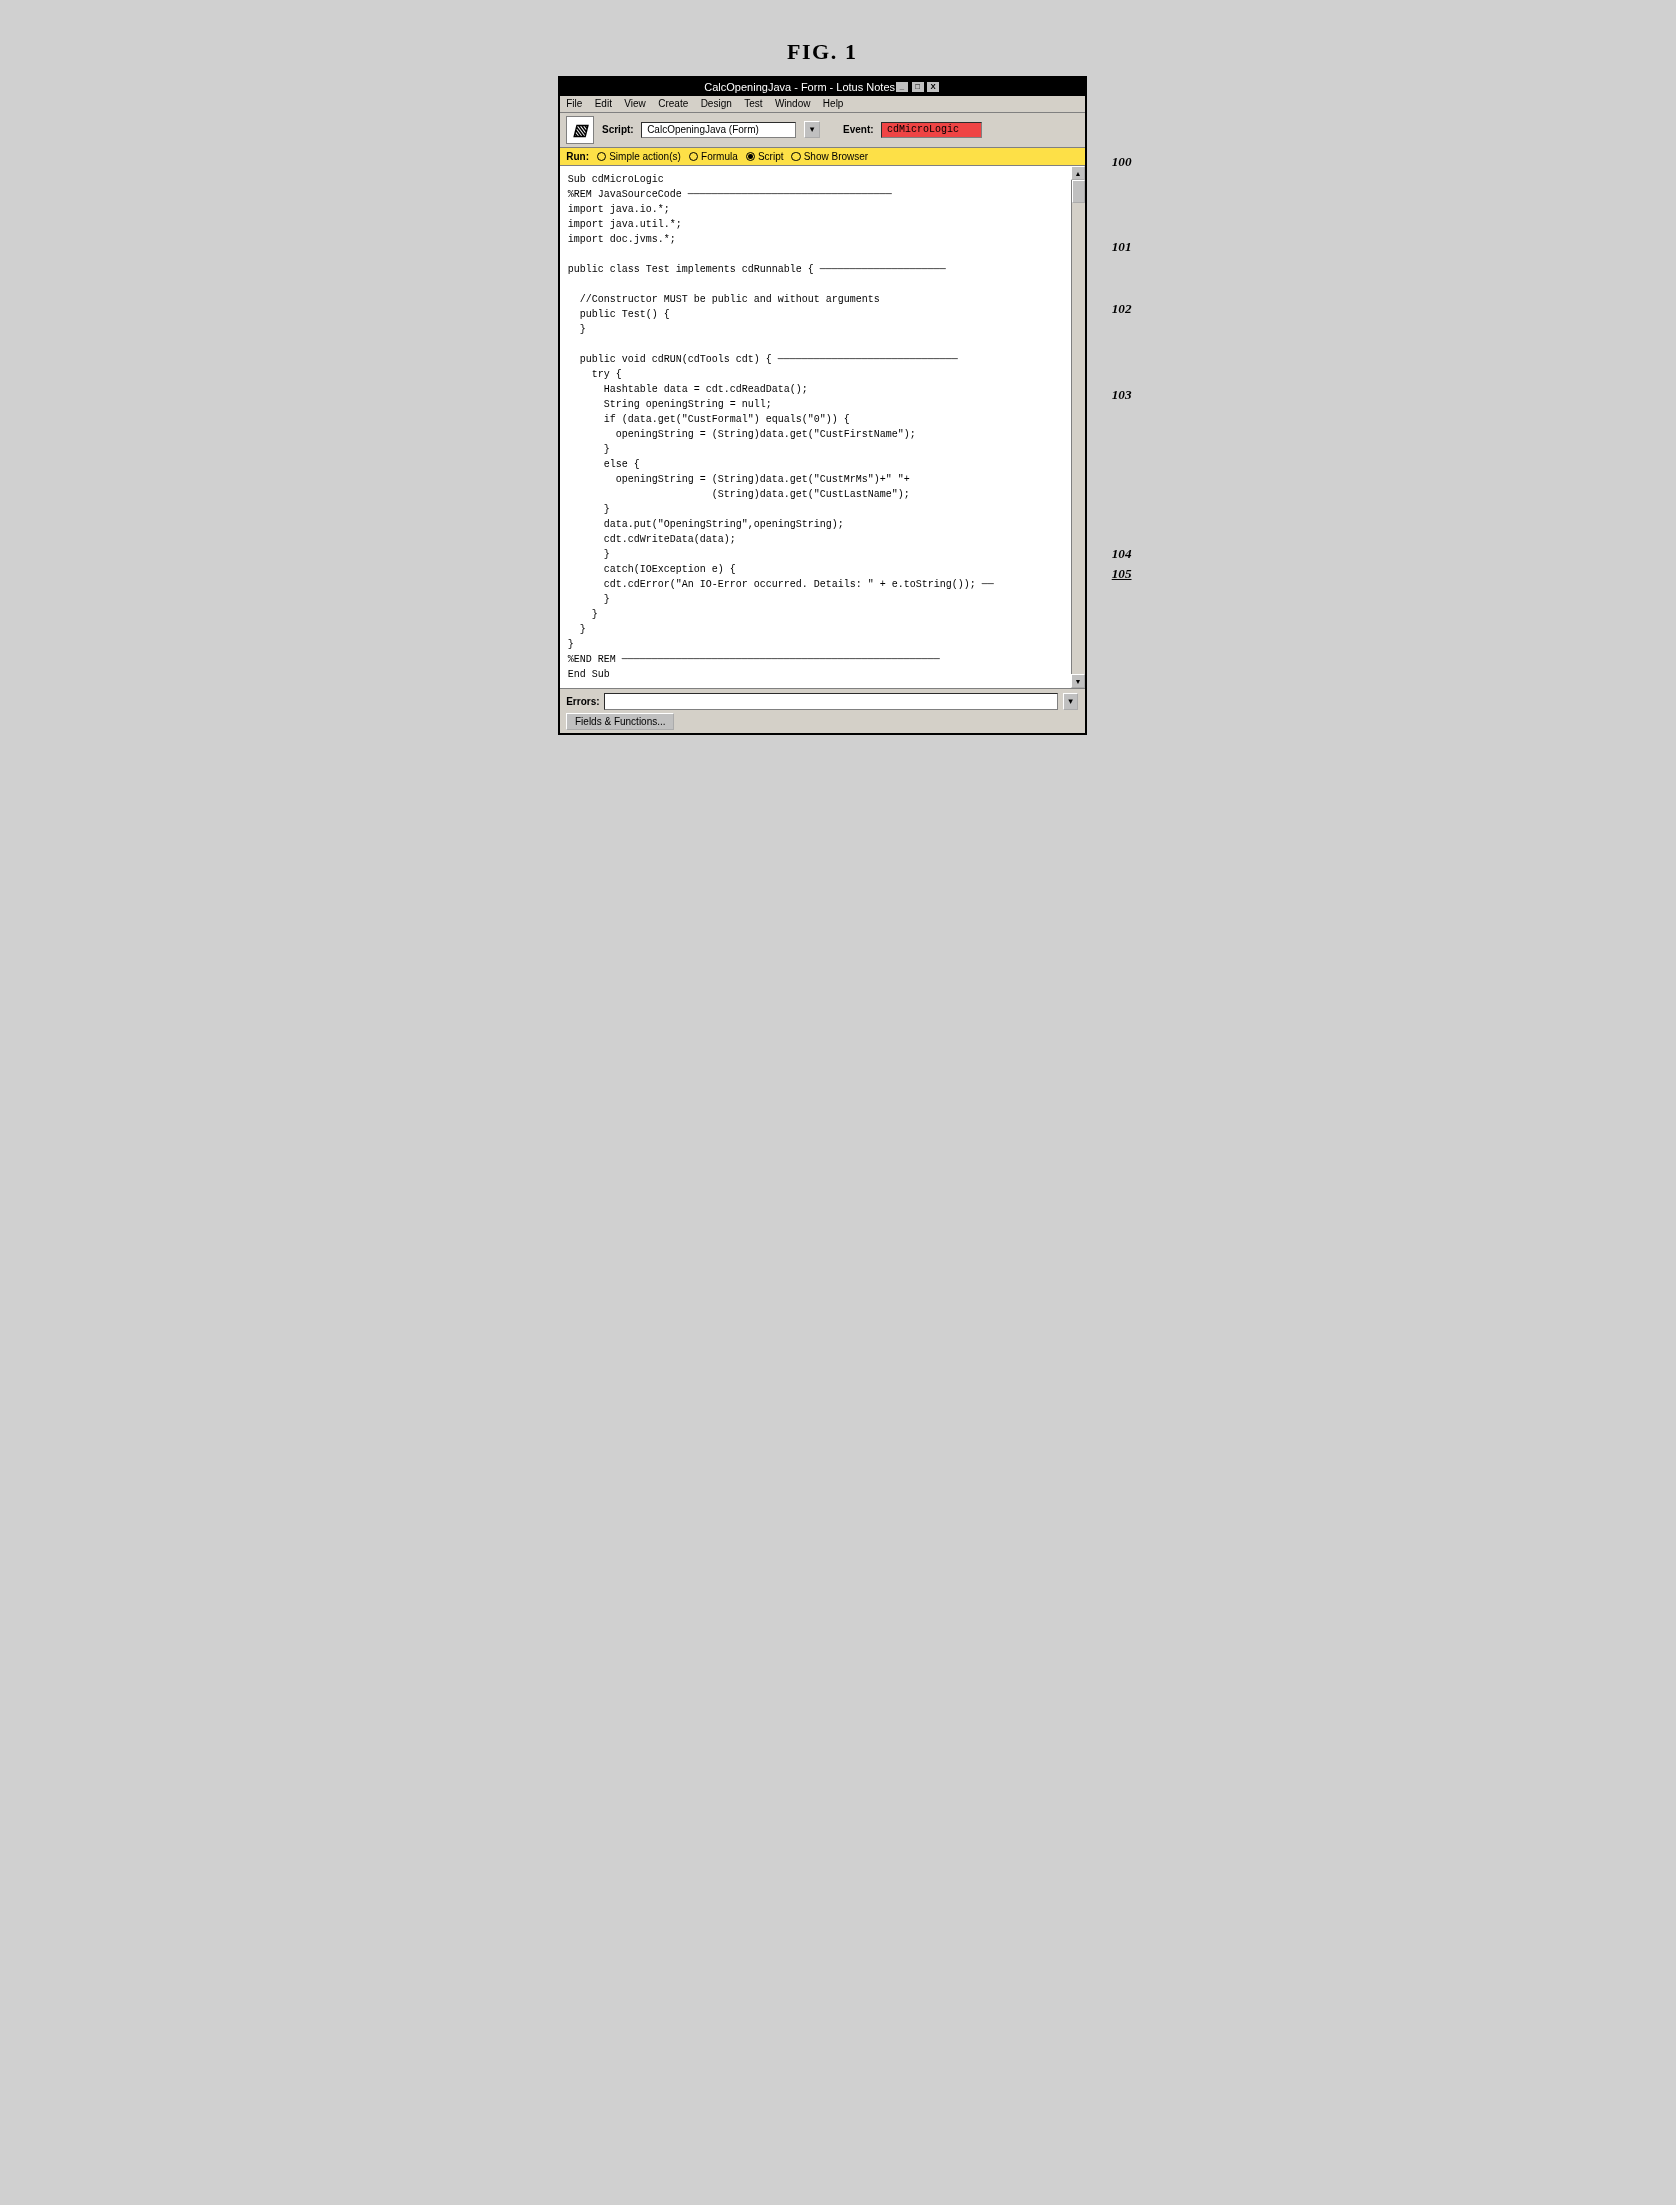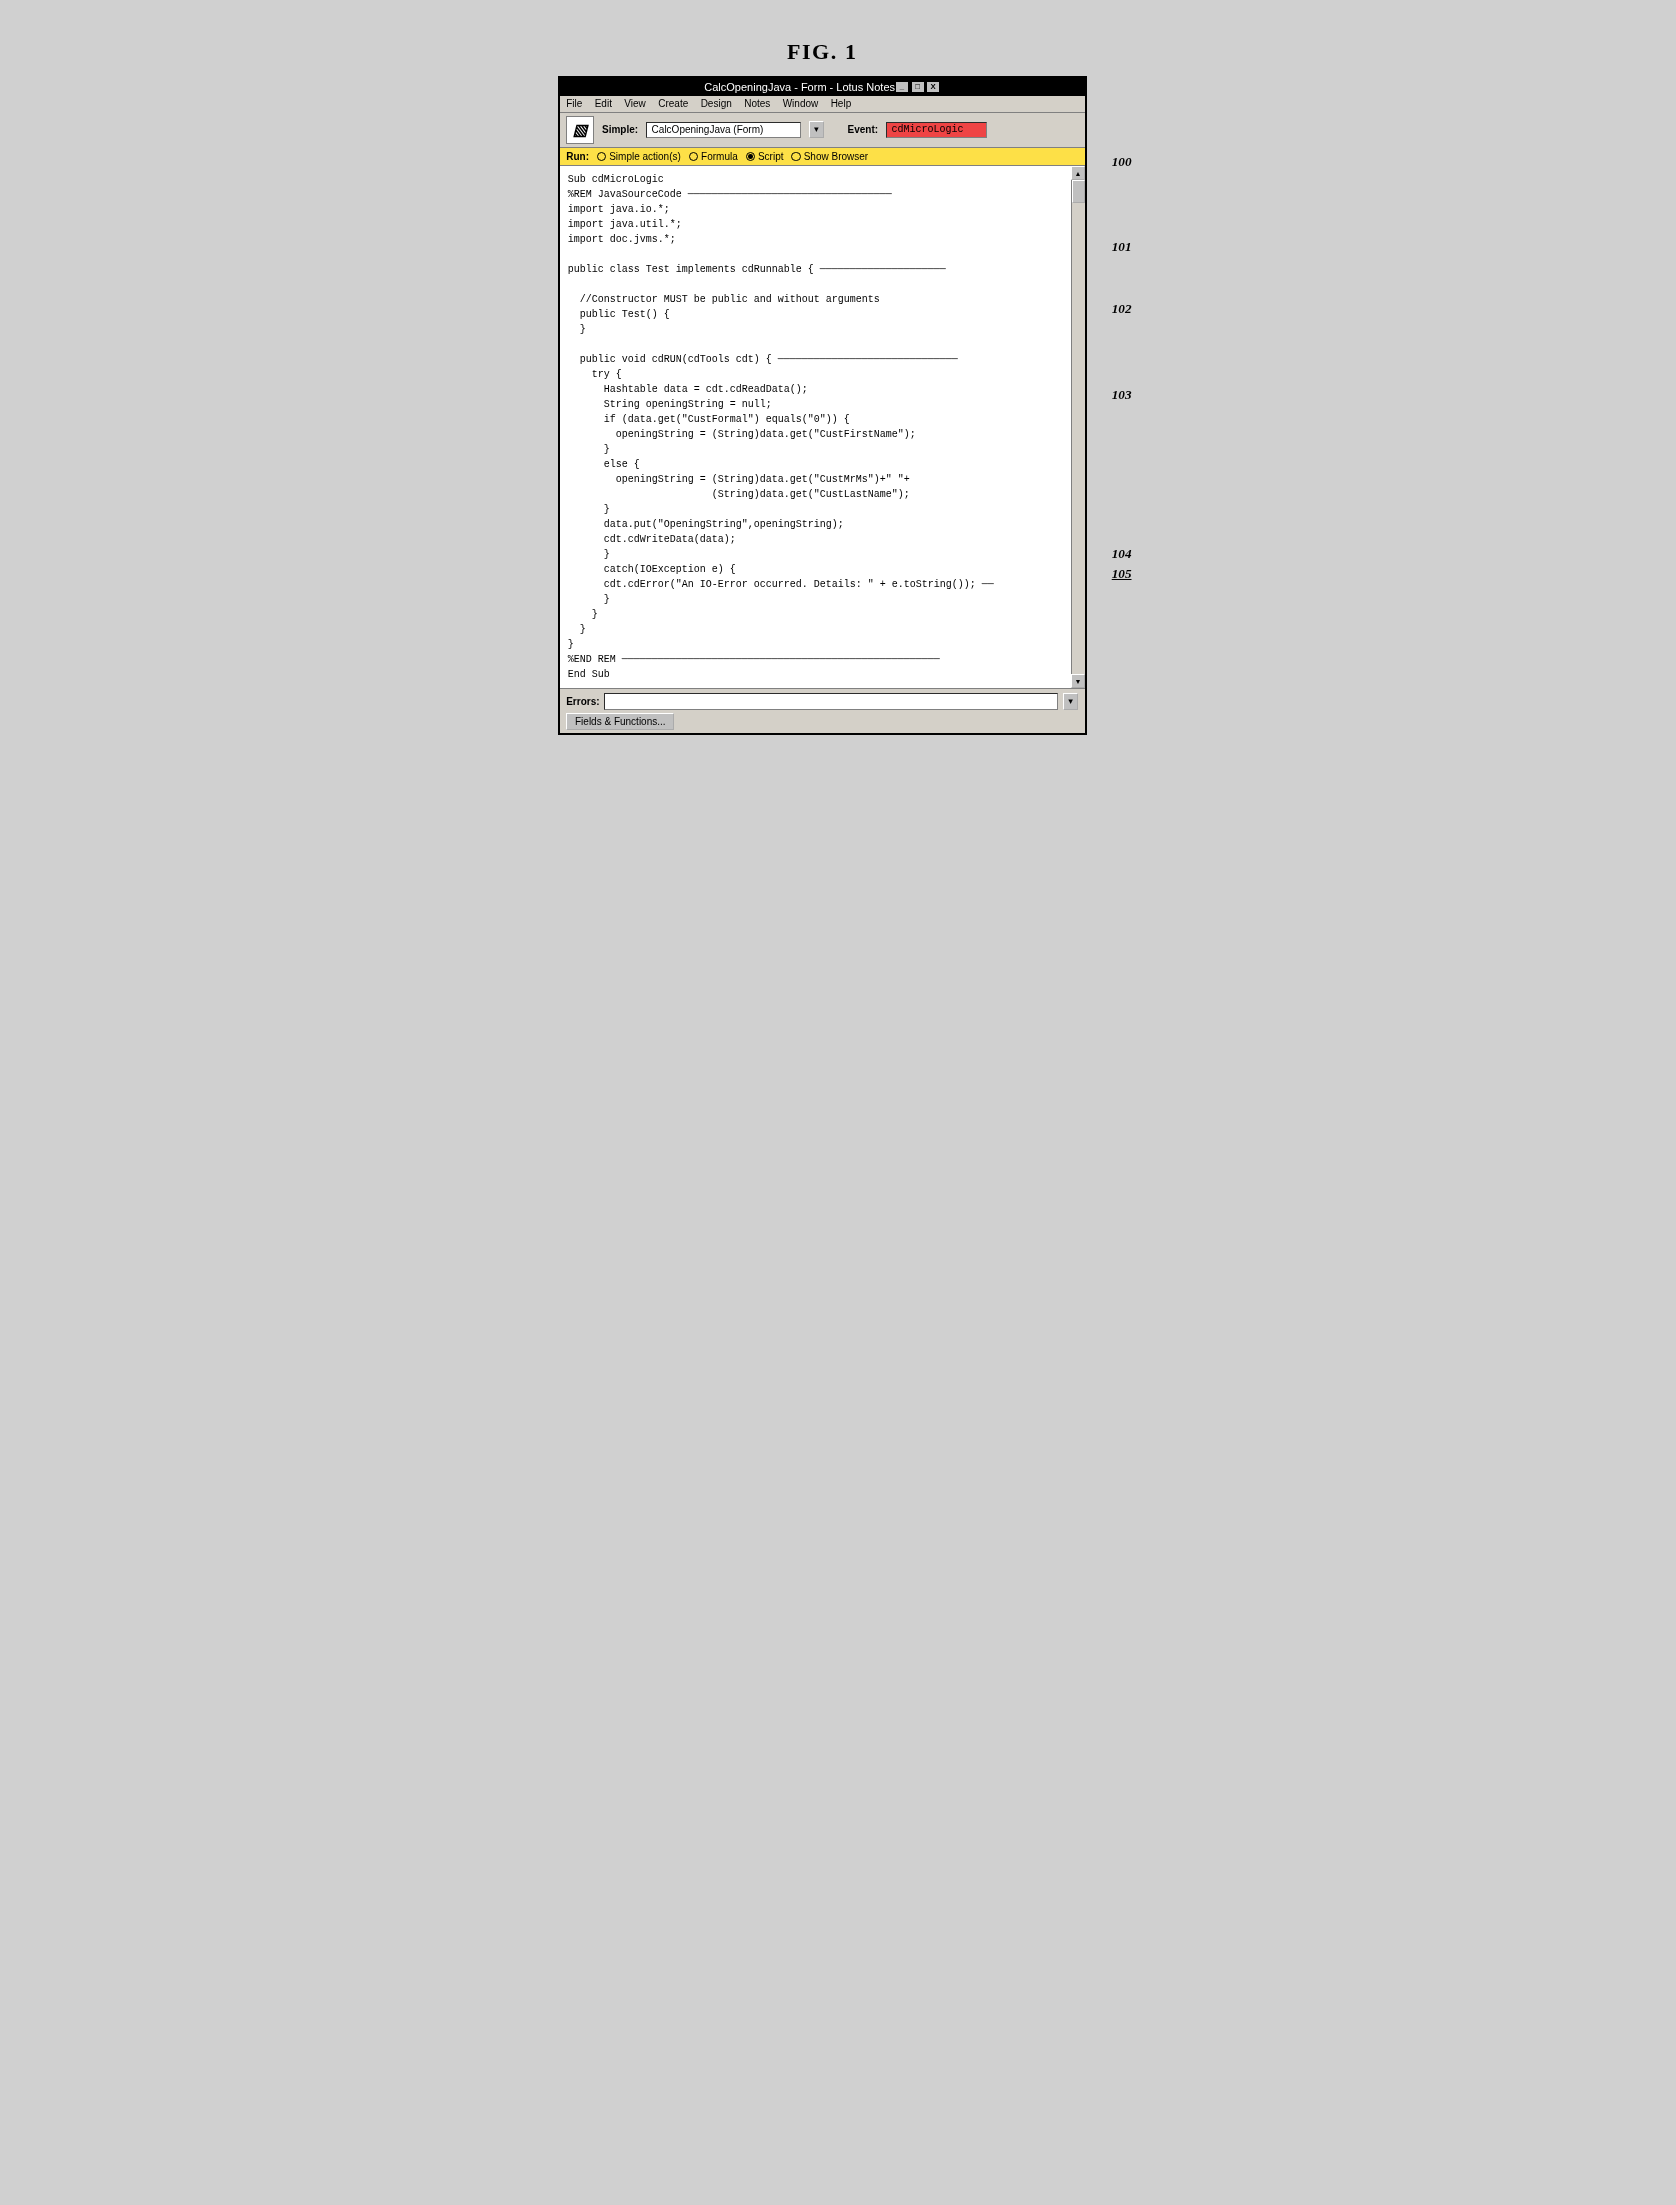--- a/index.html
+++ b/index.html
@@ -267,28 +267,28 @@
           <div class="title-bar-btn">X</div>
         </div>
       </div>
 
       <div class="menu-bar">
         <span class="menu-item">File</span>
         <span class="menu-item">Edit</span>
         <span class="menu-item">View</span>
         <span class="menu-item">Create</span>
         <span class="menu-item">Design</span>
-        <span class="menu-item">Notes</span>
+        <span class="menu-item">Test</span>
         <span class="menu-item">Window</span>
         <span class="menu-item">Help</span>
       </div>
 
       <div class="toolbar">
         <div class="lotus-icon">▧</div>
-        <span class="define-label">Simple:</span>
+        <span class="define-label">Script:</span>
         <input class="define-input" type="text" value="CalcOpeningJava (Form)" style="">
         <div class="dropdown-btn">▼</div>
         <span class="event-label">Event:</span>
         <input class="event-input" type="text" value="cdMicroLogic" style="">
       </div>
 
       <div class="run-bar">
         <span style="font-weight:bold;">Run:</span>
         <div class="radio-group">
           <div class="radio-circle"></div>

